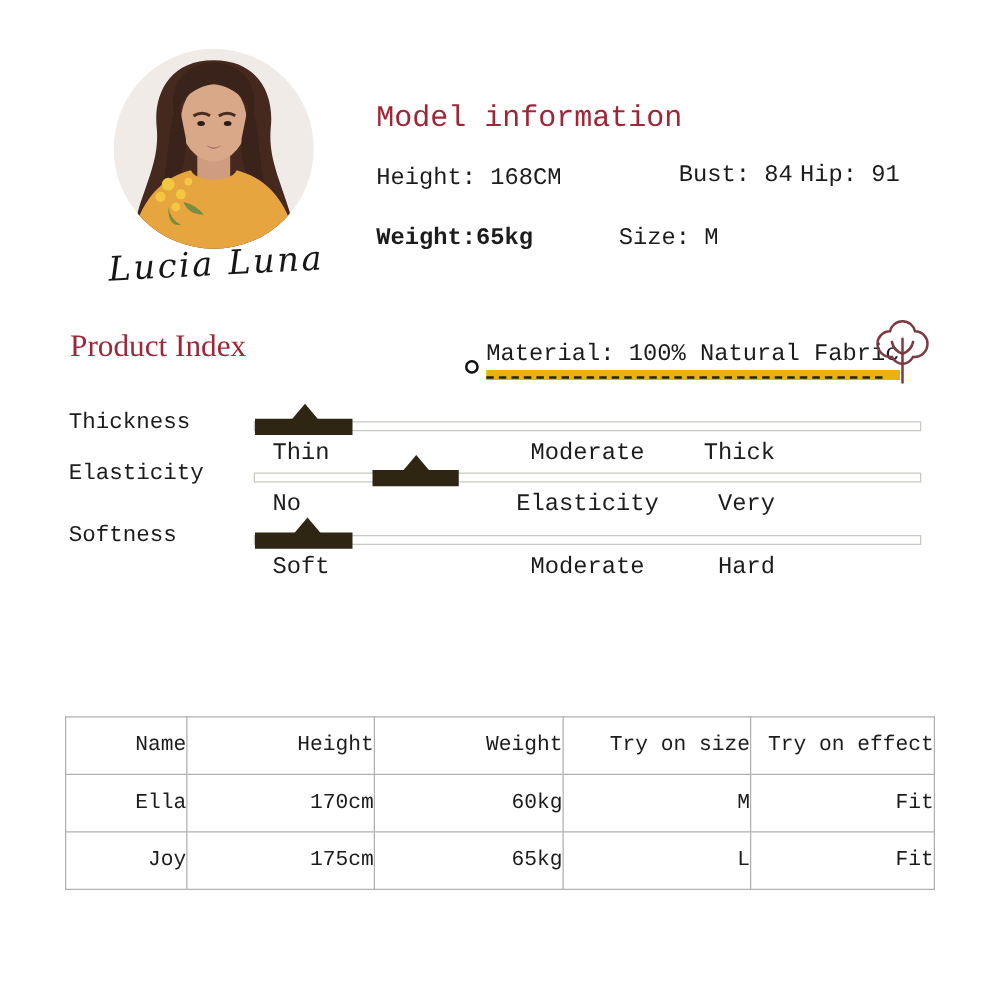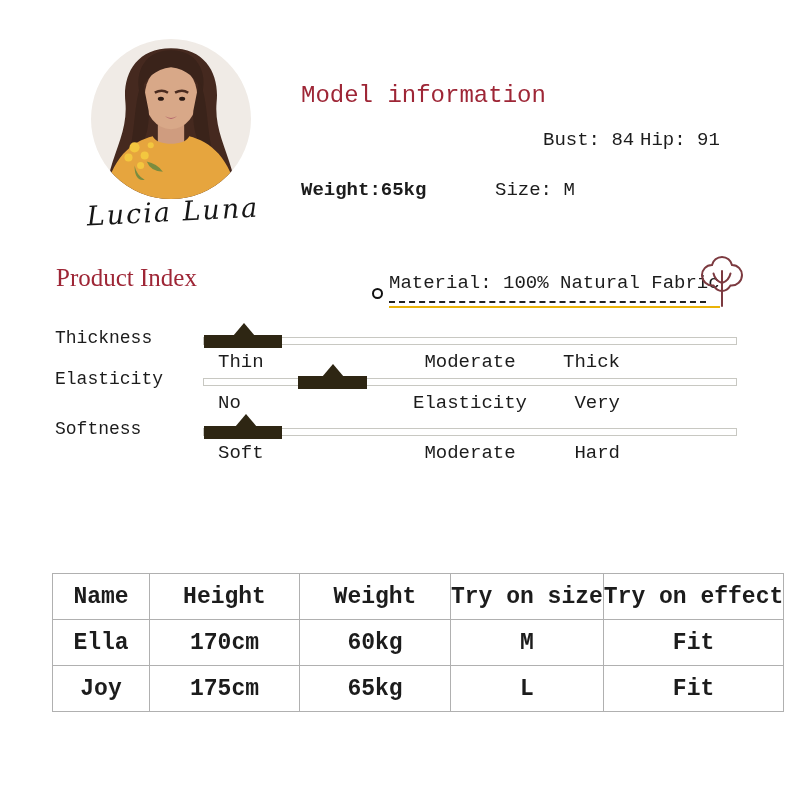--- a/index.html
+++ b/index.html
@@ -31,42 +31,42 @@
   .stat{position:absolute;font-size:19px;white-space:pre;}
   .s-height{left:301px;top:131px;}
   .s-bust{left:498px;top:129px;margin-left:45px;}
   .s-hip{left:640px;top:129px;}
   .s-weight{left:301px;top:179px;font-weight:bold;}
   .s-size{left:495px;top:179px;}
 
   
   .pi-title{position:absolute;left:56px;top:264px;font-size:25px;color:var(--heading-red);font-family:Liberation Serif, serif;}
   .material-bullet{position:absolute;left:372px;top:288px;width:11px;height:11px;border:2.5px solid #111;border-radius:50%;}
-  .material-text{position:absolute;left:389px;top:272px;font-size:19px;border-bottom:2px solid #eab308;padding-bottom:12px;white-space:pre;}
+  .material-text{position:absolute;left:389px;top:272px;font-size:19px;border-bottom:8px solid #eab308;padding-bottom:2px;white-space:pre;}
   .material-dash{position:absolute;left:389px;top:301px;width:317px;border-top:2px dashed #222;}
   .material-icon{position:absolute;left:696px;top:254px;width:52px;height:56px;}
 
   .slider-row{position:absolute;left:0;width:697px;height:48px;}
   .row-label{position:absolute;left:55px;top:1px;font-size:18px;}
   .track{position:absolute;left:203px;top:10px;width:534px;height:8px;background:#fff;border:1px solid var(--track-border);}
   .fill{position:absolute;top:-3px;height:13px;background:var(--slider-dark);}
   .marker{position:absolute;top:-15px;width:0;height:0;
     border-left:11px solid transparent;border-right:11px solid transparent;
     border-bottom:13px solid var(--slider-dark);}
   .lab{position:absolute;top:24px;font-size:19px;}
   .lab-left{left:218px;}
   .lab-center{left:203px;width:534px;text-align:center;}
   .lab-right{right:77px;}
 
   
   .report-title{position:absolute;left:331px;top:542px;font-size:25px;color:var(--report-red);}
   .report-table{position:absolute;left:52px;top:573px;border-collapse:collapse;table-layout:fixed;}
   .report-table td,.report-table th{
     border:1px solid var(--table-border);
-    font-size:23px;font-weight:bold;text-align:center;height:46px;
+    font-size:17px;font-weight:normal;text-align:right;height:46px;
     white-space:nowrap;overflow:hidden;
   }
 </style>
 </head>
 <body>
 
 <div class="page">
 
   <div class="photo">
     <svg viewBox="0 0 160 160" width="162" height="162">
@@ -97,20 +97,21 @@
           <circle cx="60" cy="106" r="3"></circle>
           <path d="M56 122 q 10 2 16 10 q -12 0 -16 -10" fill="#7a8c3f"></path>
           <path d="M44 126 q 2 10 10 14 q -10 2 -10 -14" fill="#7a8c3f"></path>
         </g>
       </g>
     </svg>
   </div>
   <div class="signature">Lucia Luna</div>
 
   <div class="mi-title">Model information</div>
+  <span class="stat s-height">Height: 168CM</span>
   <span class="stat s-bust">Bust: 84</span>
   <span class="stat s-hip">Hip: 91</span>
   <span class="stat s-weight">Weight:65kg</span>
   <span class="stat s-size">Size: M</span>
 
   <div class="pi-title">Product Index</div>
   <span class="material-bullet"></span>
   <span class="material-text">Material: 100% Natural Fabric</span>
   <div class="material-dash"></div>
   <div class="material-icon">

